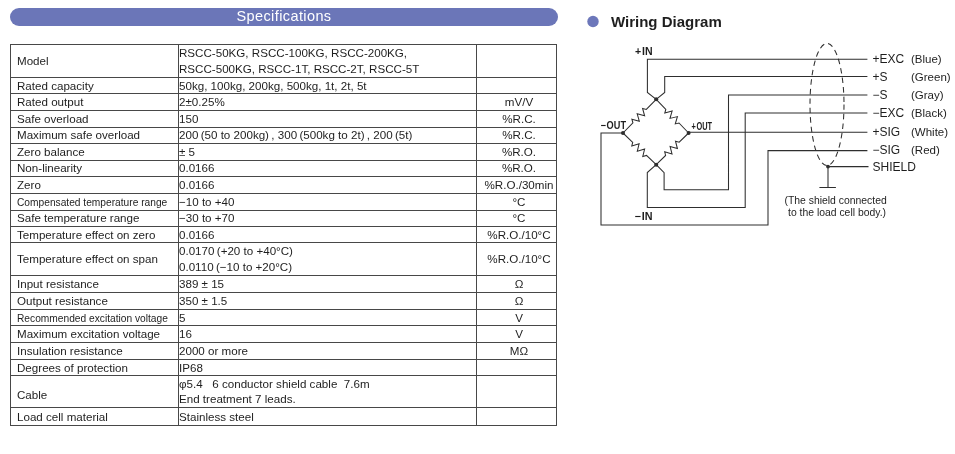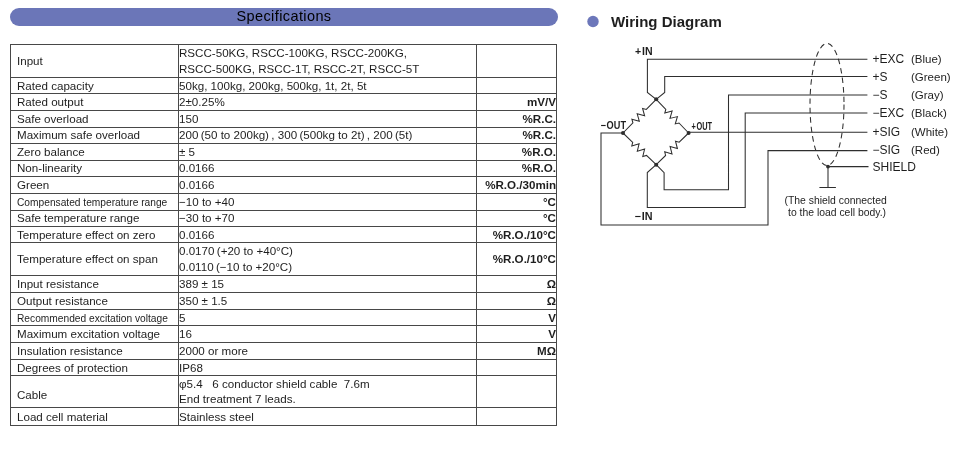--- a/index.html
+++ b/index.html
@@ -1,37 +1,37 @@
 <!DOCTYPE html>
 <html><head>
 <meta charset="utf-8">
 <style>
 html,body{margin:0;padding:0;}
 body{width:955px;height:454px;background:#fff;font-family:"Liberation Sans",sans-serif;position:relative;overflow:hidden;}
-.pill{position:absolute;left:10px;top:8px;width:548px;height:18.3px;background:#6b76b8;border-radius:9.5px;color:#000000;font-size:14.5px;letter-spacing:0.4px;text-align:center;line-height:17.8px;}
+.pill{position:absolute;left:10px;top:8px;width:548px;height:18.3px;background:#6b76b8;border-radius:9.5px;color:#ffffff;font-size:14.5px;letter-spacing:0.4px;text-align:center;line-height:17.8px;}
 table{position:absolute;left:10px;top:44px;border-collapse:collapse;table-layout:fixed;width:546px;color:#1e1e1e;font-size:11.6px;}
 td{border:1px solid #484848;padding:0 0 1px 0;overflow:hidden;white-space:nowrap;vertical-align:middle;}
 td.l{padding-left:6px;text-align:left;}
 td.c{}
-td.u{padding-left:5px;text-align:right;font-weight:bold;}
+td.u{padding-left:5px;text-align:center;}
 .cond{display:inline-block;transform:scaleX(0.88);transform-origin:0 50%;}
 .ml{line-height:15.6px;}
 </style>
 </head>
 <body>
 <div class="pill">Specifications</div>
 <table>
 <colgroup>
       <col style="width:168px">
       <col style="width:298px">
       <col style="width:80px">
     </colgroup>
 <tbody>
       <tr style="height:32.4px">
-        <td class="l">Input</td>
+        <td class="l">Model</td>
         <td class="c ml">RSCC-50KG, RSCC-100KG, RSCC-200KG,<br>RSCC-500KG, RSCC-1T, RSCC-2T, RSCC-5T</td>
         <td class="u"></td>
       </tr>
 <tr style="height:16.3px">
         <td class="l">Rated capacity</td>
         <td class="c">50kg, 100kg, 200kg, 500kg, 1t, 2t, 5t</td>
         <td class="u"></td>
       </tr>
 <tr style="height:17px">
         <td class="l">Rated output</td>
@@ -52,21 +52,21 @@
         <td class="l">Zero balance</td>
         <td class="c">± 5</td>
         <td class="u">%R.O.</td>
       </tr>
 <tr style="height:16.5px">
         <td class="l">Non-linearity</td>
         <td class="c">0.0166</td>
         <td class="u">%R.O.</td>
       </tr>
 <tr style="height:16.5px">
-        <td class="l">Green</td>
+        <td class="l">Zero</td>
         <td class="c">0.0166</td>
         <td class="u">%R.O./30min</td>
       </tr>
 <tr style="height:17px">
         <td class="l"><span class="cond">Compensated temperature range</span></td>
         <td class="c">−10 to +40</td>
         <td class="u">°C</td>
       </tr>
 <tr style="height:16.5px">
         <td class="l">Safe temperature range</td>

